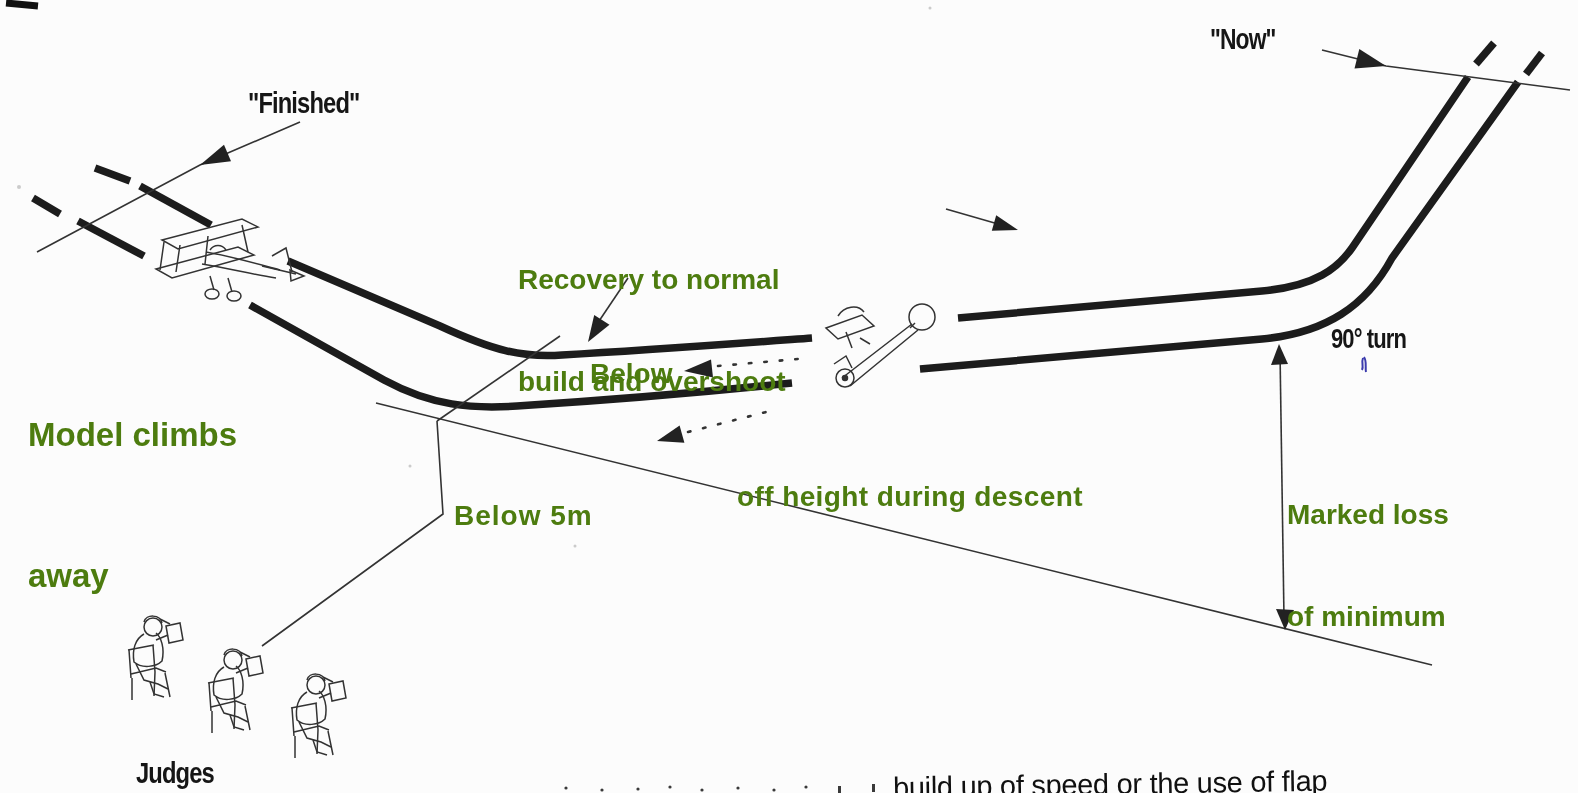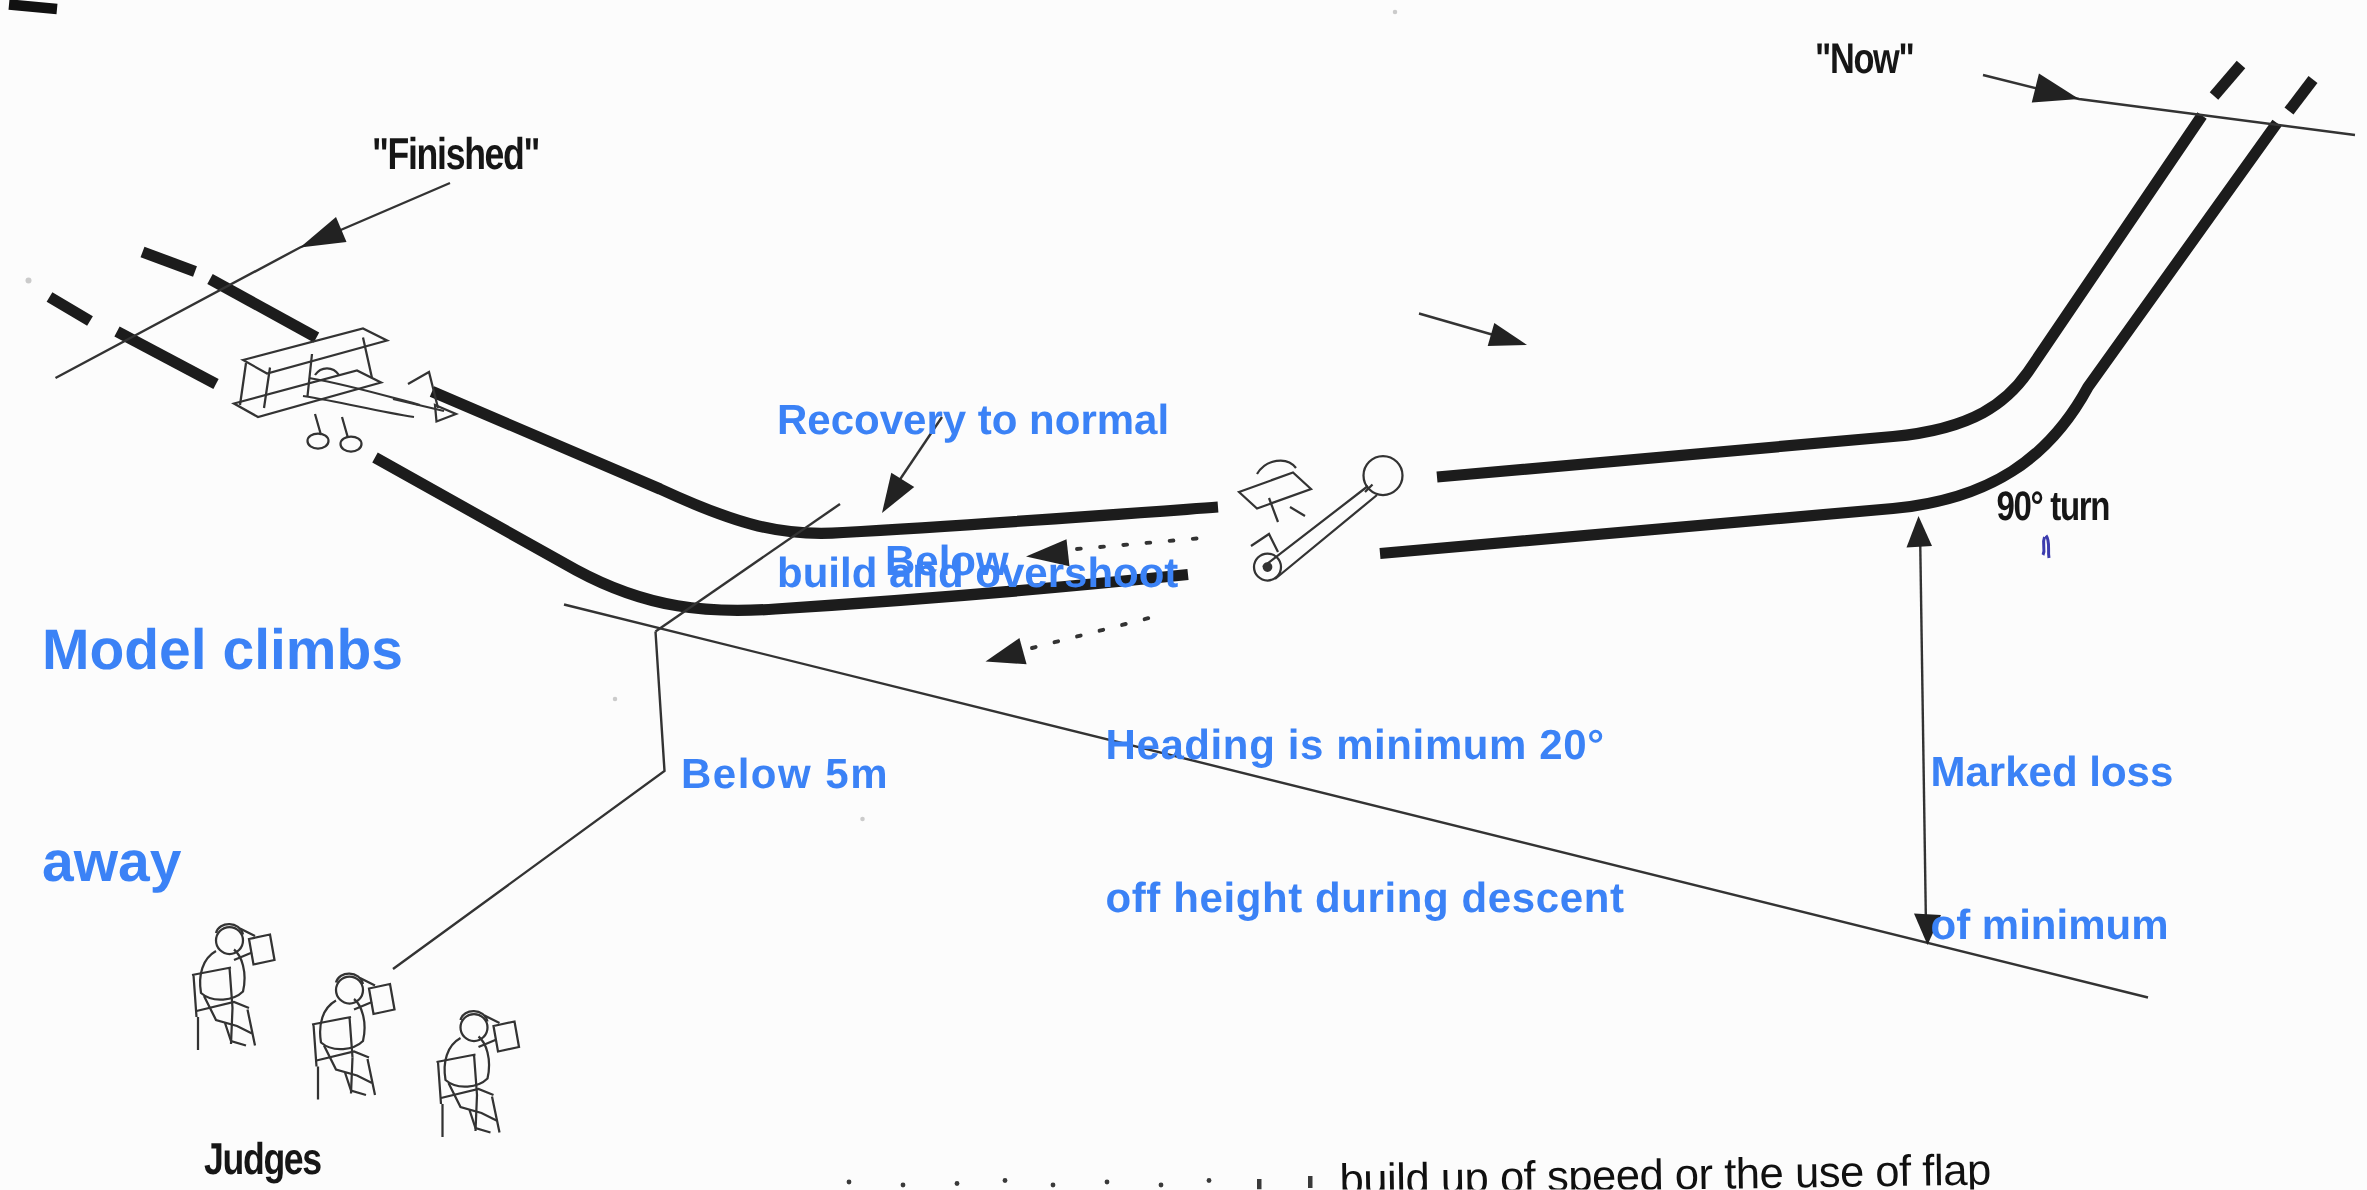--- a/index.html
+++ b/index.html
@@ -3,21 +3,21 @@
 <meta charset="utf-8">
 <style>
   html,body{margin:0;padding:0;}
   body{
     width:1578px;height:793px;overflow:hidden;position:relative;
     background:#fcfcfc;font-family:"Liberation Sans",sans-serif;
   }
   .page{position:absolute;inset:0;}
   svg.diagram{position:absolute;left:0;top:0;}
   .lbl{
-    position:absolute;color:#3b82f6;font-weight:700;font-size:28px;
+    position:absolute;color:#4d7c0f;font-weight:700;font-size:28px;
     line-height:34px;white-space:pre;
   }
   .marker{
     font-weight:700;letter-spacing:-1px;
     transform:scale(.88,1.1);transform-origin:left top;color:#161616;
   }
   .bottom-cut{
     position:absolute;font-weight:400;color:#101010;font-size:29px;
     letter-spacing:-.3px;transform:rotate(-0.9deg);white-space:pre;
   }
@@ -152,34 +152,33 @@
       <use href="#judge-figure" x="120" y="612"></use>
       <use href="#judge-figure" x="200" y="645"></use>
       <use href="#judge-figure" x="283" y="670"></use>
     </g>
   </svg>
 
   <div class="lbl marker" style="left:248px;top:84px;font-size:27px;">"Finished"</div>
 
   <div class="lbl marker" style="left:1210px;top:20px;font-size:26px;">"Now"</div>
 
-  <div class="lbl" style="left:28px;top:317px;font-size:38px;line-height:47px;">
+  <div class="lbl" style="left:28px;top:317px;font-size:33px;line-height:47px;">
     <div>Model climbs</div>
     <div>away</div>
   </div>
 
   <div class="lbl" style="left:518px;top:195px;">
     <div>Recovery to normal</div>
     <div>build and overshoot</div>
   </div>
 
   <div class="lbl" style="left:590px;top:357px;">Below</div>
 
   <div class="lbl" style="left:737px;top:412px;letter-spacing:.4px;">
-    <div>Heading is minimum 20°</div>
     <div>off height during descent</div>
   </div>
 
   <div class="lbl" style="left:454px;top:479px;letter-spacing:1px;margin-top:20px;">Below 5m</div>
 
   <div class="lbl marker" style="left:1331px;top:319px;font-size:25px;">90° turn</div>
 
   <div class="lbl" style="left:1287px;top:430px;">
     <div>Marked loss</div>
     <div>of minimum</div>

